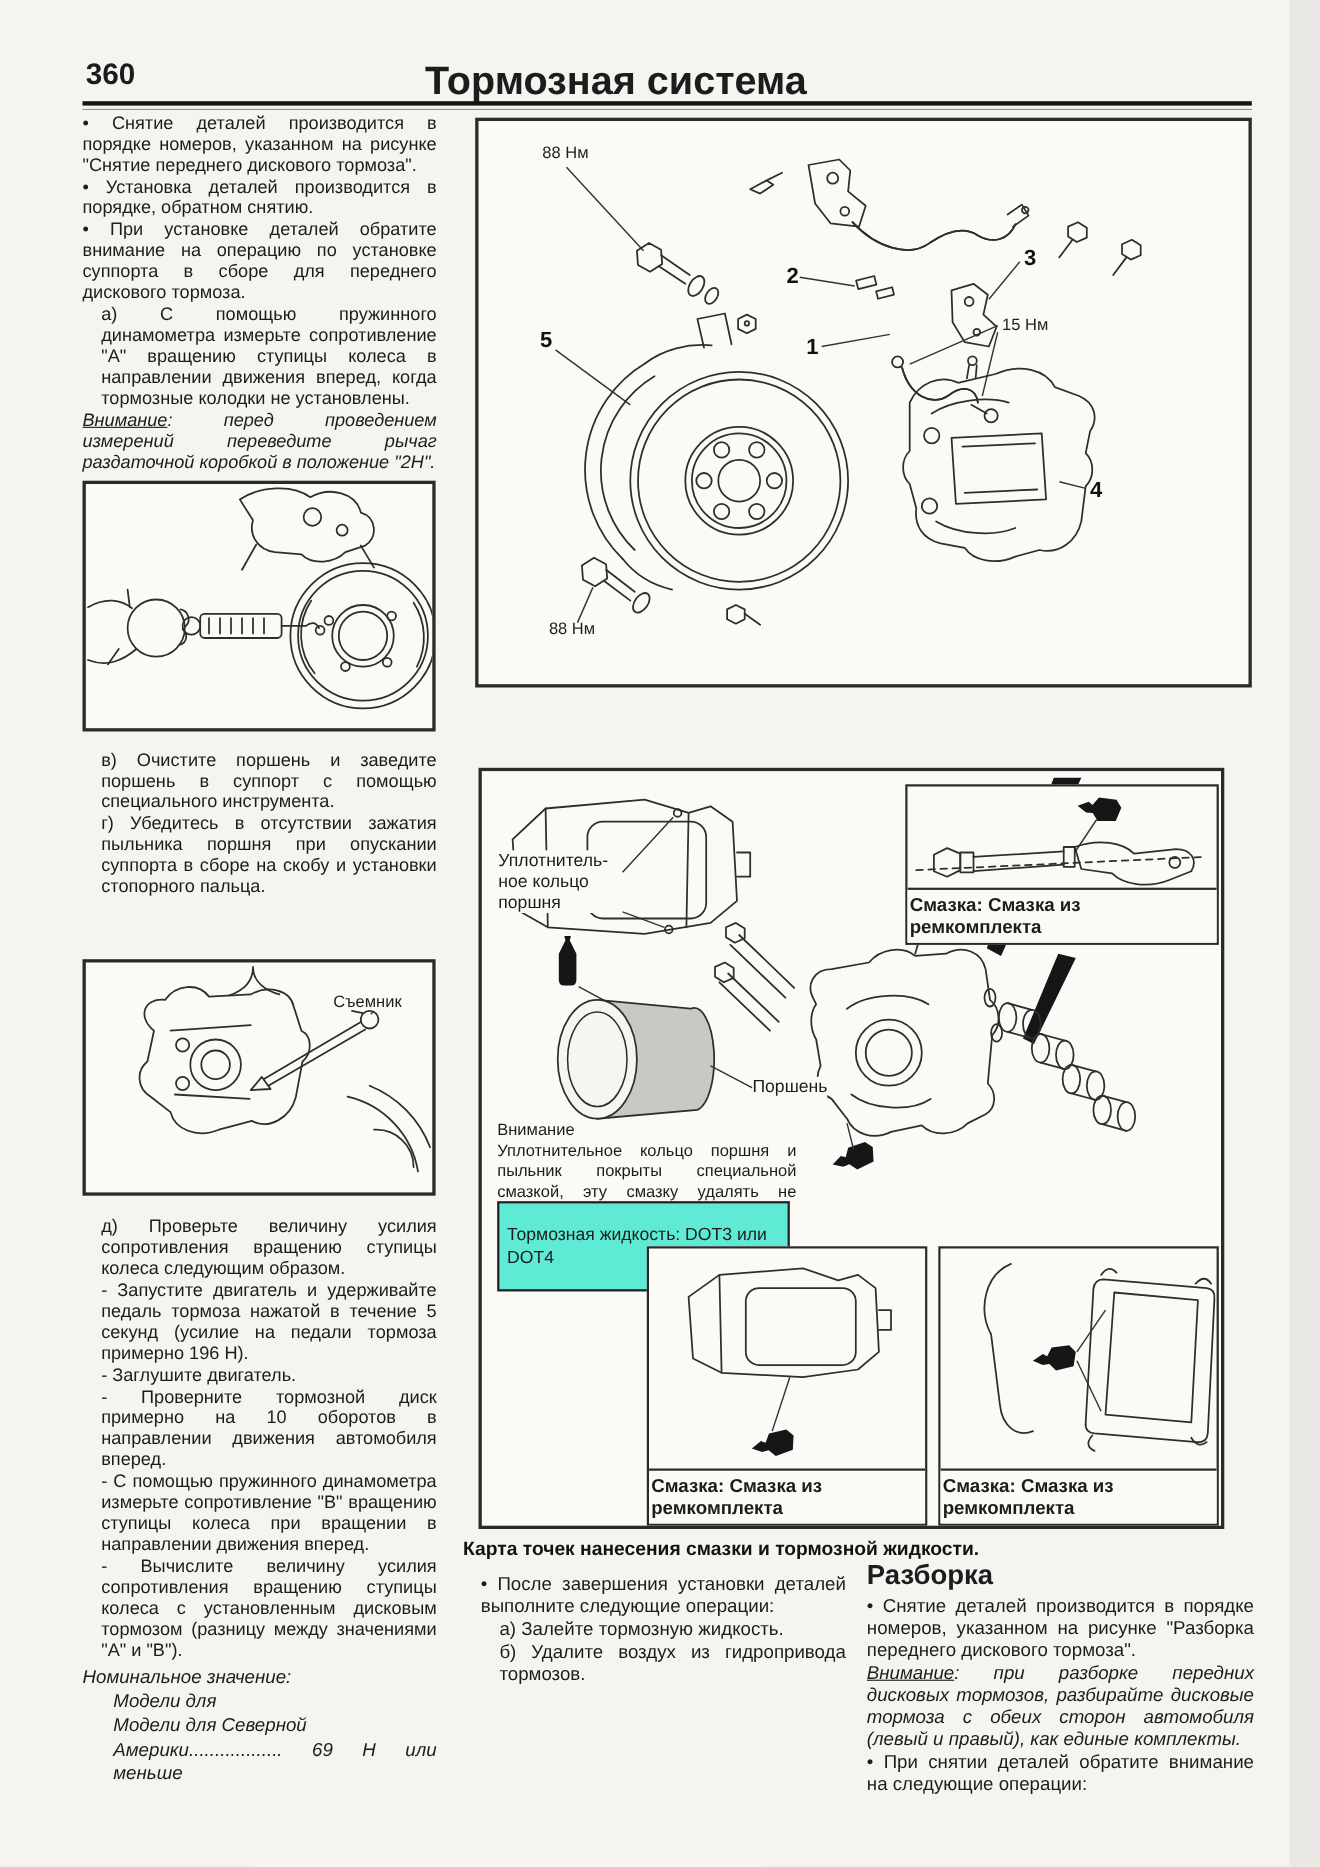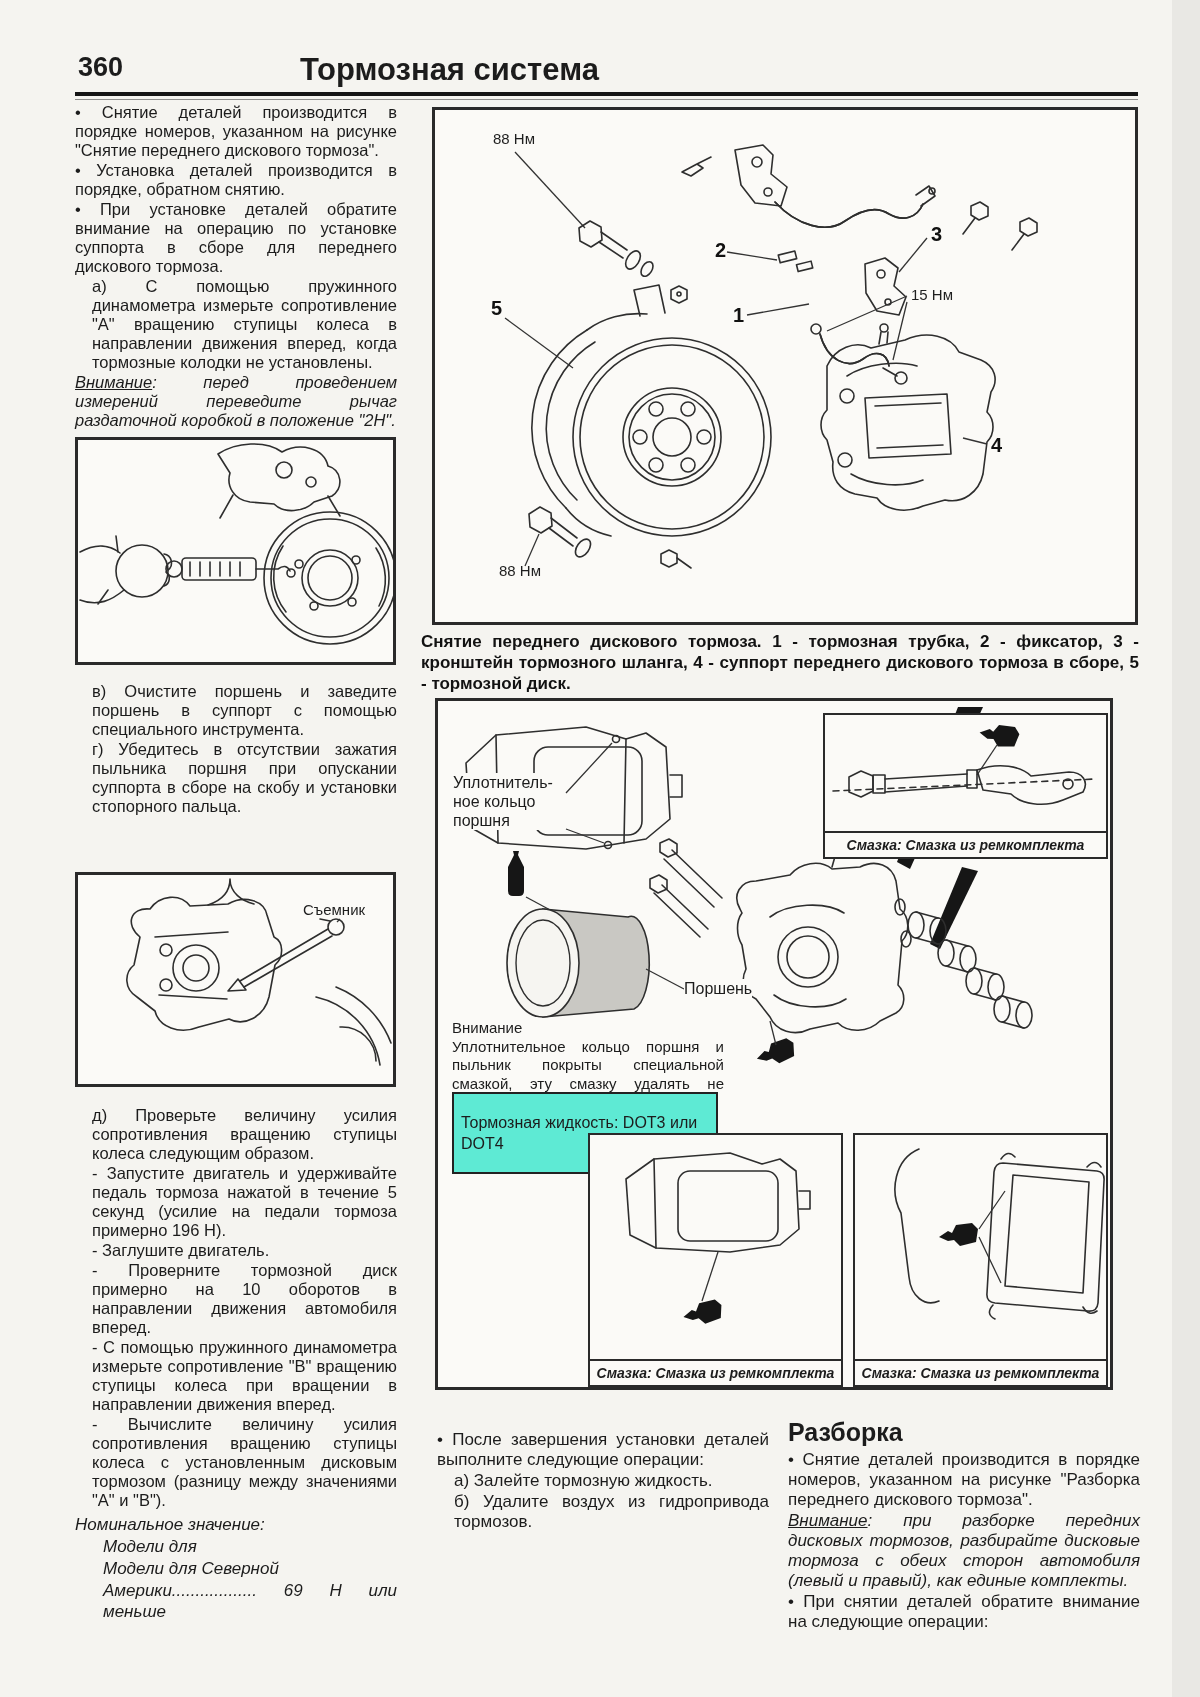--- a/index.html
+++ b/index.html
@@ -5,27 +5,27 @@
   html,body{margin:0;padding:0;background:#e9e8e4;}
   .page{position:relative;width:1172px;height:1697px;background:#f5f4f0;font-family:"Liberation Sans","DejaVu Sans",sans-serif;color:#1c1c1c;overflow:hidden;}
   .abs{position:absolute;}
   .txt{font-size:16.5px;line-height:19px;text-align:justify;}
   .btxt{font-size:17px;line-height:20px;text-align:justify;}
   .p{margin:0 0 1px 0;}
   .sub{padding-left:17px;}
   .ital{font-style:italic;}
   .warn-label{font-style:italic;text-decoration:underline;}
   .pgnum{font-size:27px;font-weight:bold;}
-  .ptitle{font-size:31px;font-weight:bold;text-align:left;}
+  .ptitle{font-size:36px;font-weight:bold;text-align:center;}
   .rule{background:#151515;}
   .figbox{border:3px solid #2a2a2a;background:#fbfaf7;box-sizing:border-box;}
   .caption{font-weight:bold;font-size:17px;line-height:21px;color:#121212;text-align:justify;}
   .caption2{font-weight:bold;font-size:17.5px;color:#121212;}
   .subbox{position:absolute;border:2px solid #2a2a2a;background:#fbfaf7;box-sizing:border-box;}
-  .grease-label{position:absolute;left:0;right:0;bottom:0;border-top:2px solid #2a2a2a;background:#fbfaf7;font-weight:bold;font-size:14px;text-align:center;padding:4px 2px;font-style:italic;}
+  .grease-label{position:absolute;left:0;right:0;bottom:0;border-top:2px solid #2a2a2a;background:#fbfaf7;font-weight:bold;font-size:17px;padding:4px 2px;}
   .fluidbox{border:2.5px solid #222;font-weight:normal;font-size:16px;line-height:21px;padding:18px 7px;background:#5eead4;box-sizing:border-box;}
   .heading{font-size:25px;font-weight:bold;margin:0 0 8px 0;}
   .nom{padding-left:28px;}
   svg{display:block;}
   .draw path,.draw line,.draw circle,.draw ellipse,.draw rect,.draw polyline,.draw polygon{stroke:#2e2e2e;stroke-width:1.6;fill:none;stroke-linecap:round;stroke-linejoin:round;}
   .thin{stroke:#333;stroke-width:1.3;fill:none;}
   .dash{stroke-dasharray:6 5;}
   .fill{fill:#161616;stroke:none;}
   .dot{fill:#161616;stroke:none;}
   .hoseO{stroke:#2e2e2e;stroke-width:6.5;fill:none;stroke-linecap:round;}
@@ -218,21 +218,20 @@
         <path d="M116,408 L142,428 M114,418 L138,436"></path>
         <ellipse cx="148" cy="438" rx="6" ry="10" transform="rotate(35 148 438)"></ellipse>
         <polygon points="226,444 234,440 242,444 242,453 234,457 226,453"></polygon>
         <path d="M242,448 L256,458"></path>
       </g>
       <text class="tq" x="64" y="466">88 Нм</text>
       <path class="thin" d="M90,456 L104,424"></path>
     </svg>
   </div>
 
-  <div class="abs caption" style="left:421px;top:631px;width:718px;">Снятие переднего дискового тормоза. 1 - тормозная трубка, 2 - фиксатор, 3 - кронштейн тормозного шланга, 4 - суппорт переднего дискового тормоза в сборе, 5 - тормозной диск.</div>
 
   <div class="abs figbox" style="left:435px;top:698px;width:678px;height:692px;">
     <svg class="abs" style="left:0;top:0;" width="672" height="686" viewBox="0 0 672 686">
       <defs>
         <polygon id="tube" points="0,14 9,8 13,10 17,2 33,0 39,6 37,19 21,23 15,17 9,18"></polygon>
       </defs>
       <g class="draw">
         <path d="M28,62 L58,34 L148,26 L188,38 L208,32 L228,46 L232,118 L208,138 L148,148 L60,142 L32,126 Z"></path>
         <rect x="96" y="46" width="108" height="88" rx="14"></rect>
         <path d="M232,74 L244,74 L244,96 L232,96"></path>
@@ -341,20 +340,21 @@
         </g>
         <g transform="translate(84,88)">
           <polygon class="fill" points="0,14 9,8 13,10 17,2 33,0 39,6 37,19 21,23 15,17 9,18"></polygon>
         </g>
         <path class="thin" d="M124,94 L150,56 M124,102 L146,148"></path>
       </svg>
       <div class="grease-label">Смазка: Смазка из ремкомплекта</div>
     </div>
   </div>
 
+  <div class="abs caption2" style="left:421px;top:1398px;width:700px;">Карта точек нанесения смазки и тормозной жидкости.</div>
 
   <div class="abs btxt" style="left:437px;top:1430px;width:332px;">
     <p class="p">•  После завершения установки деталей выполните следующие операции:</p>
     <p class="p sub">а) Залейте тормозную жидкость.</p>
     <p class="p sub">б) Удалите воздух из гидропривода тормозов.</p>
   </div>
 
   <div class="abs btxt" style="left:788px;top:1422px;width:352px;">
     <h2 class="heading">Разборка</h2>
     <p class="p">•  Снятие деталей производится в порядке номеров, указанном на рисунке "Разборка переднего дискового тормоза".</p>

